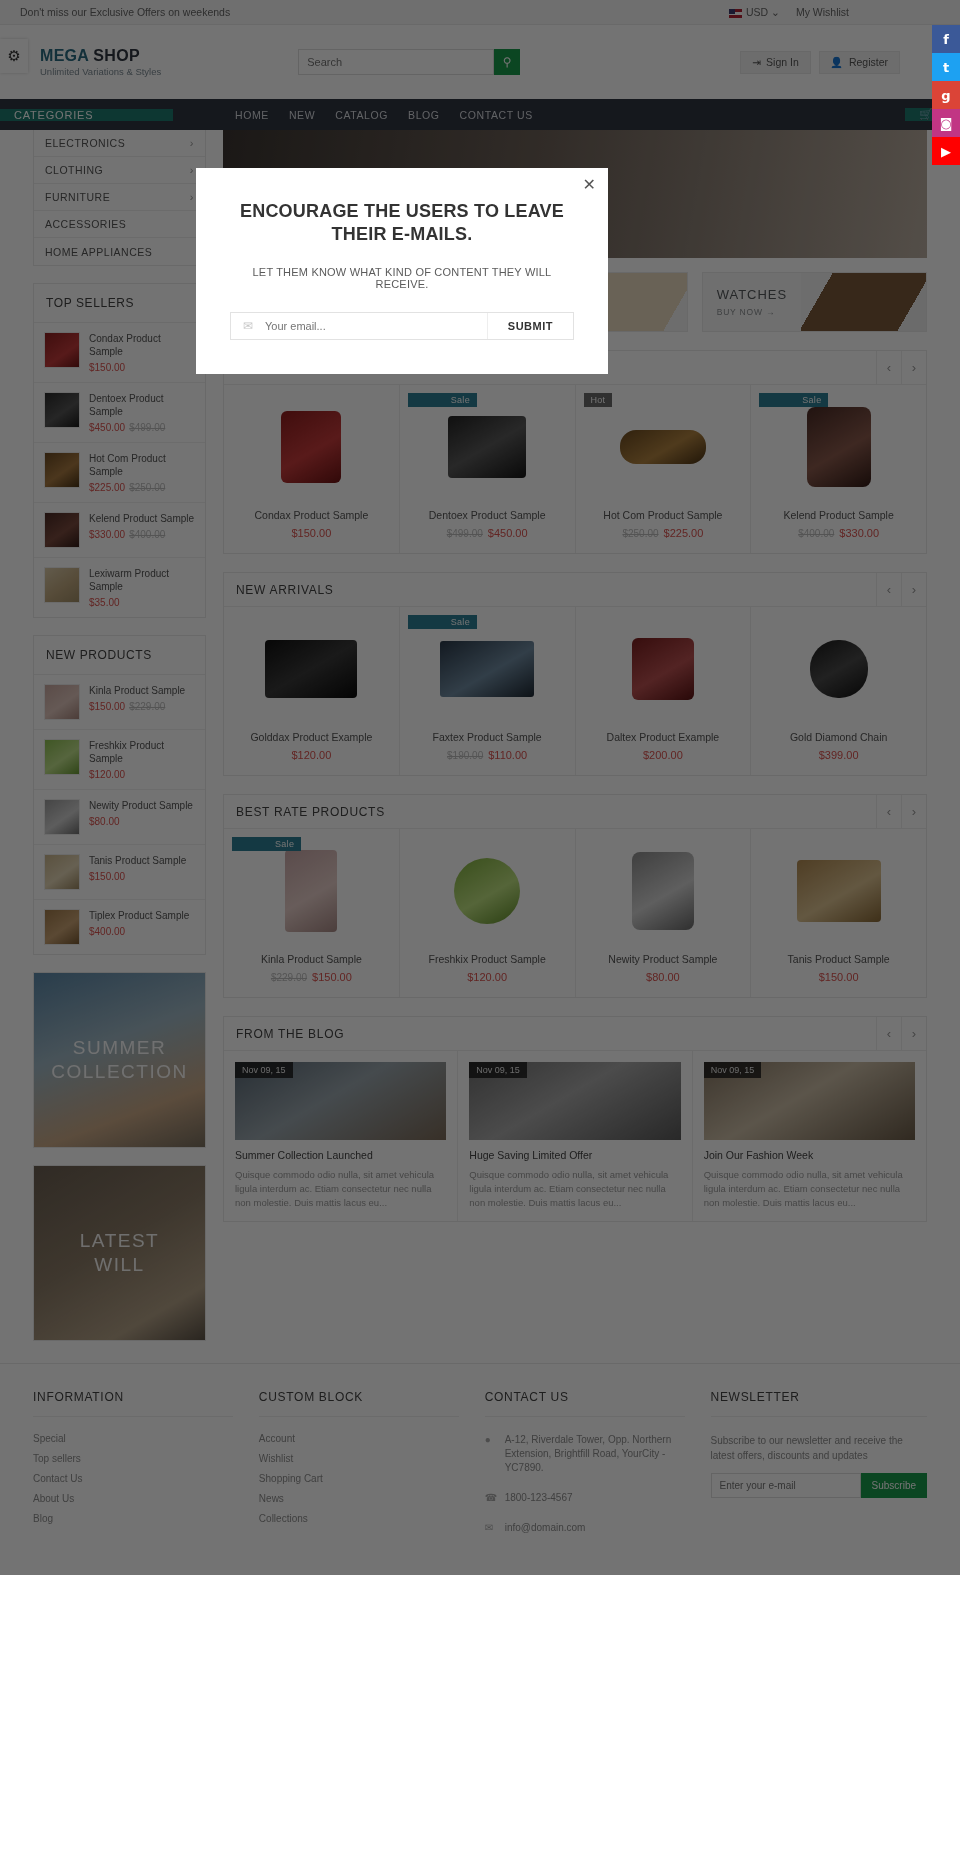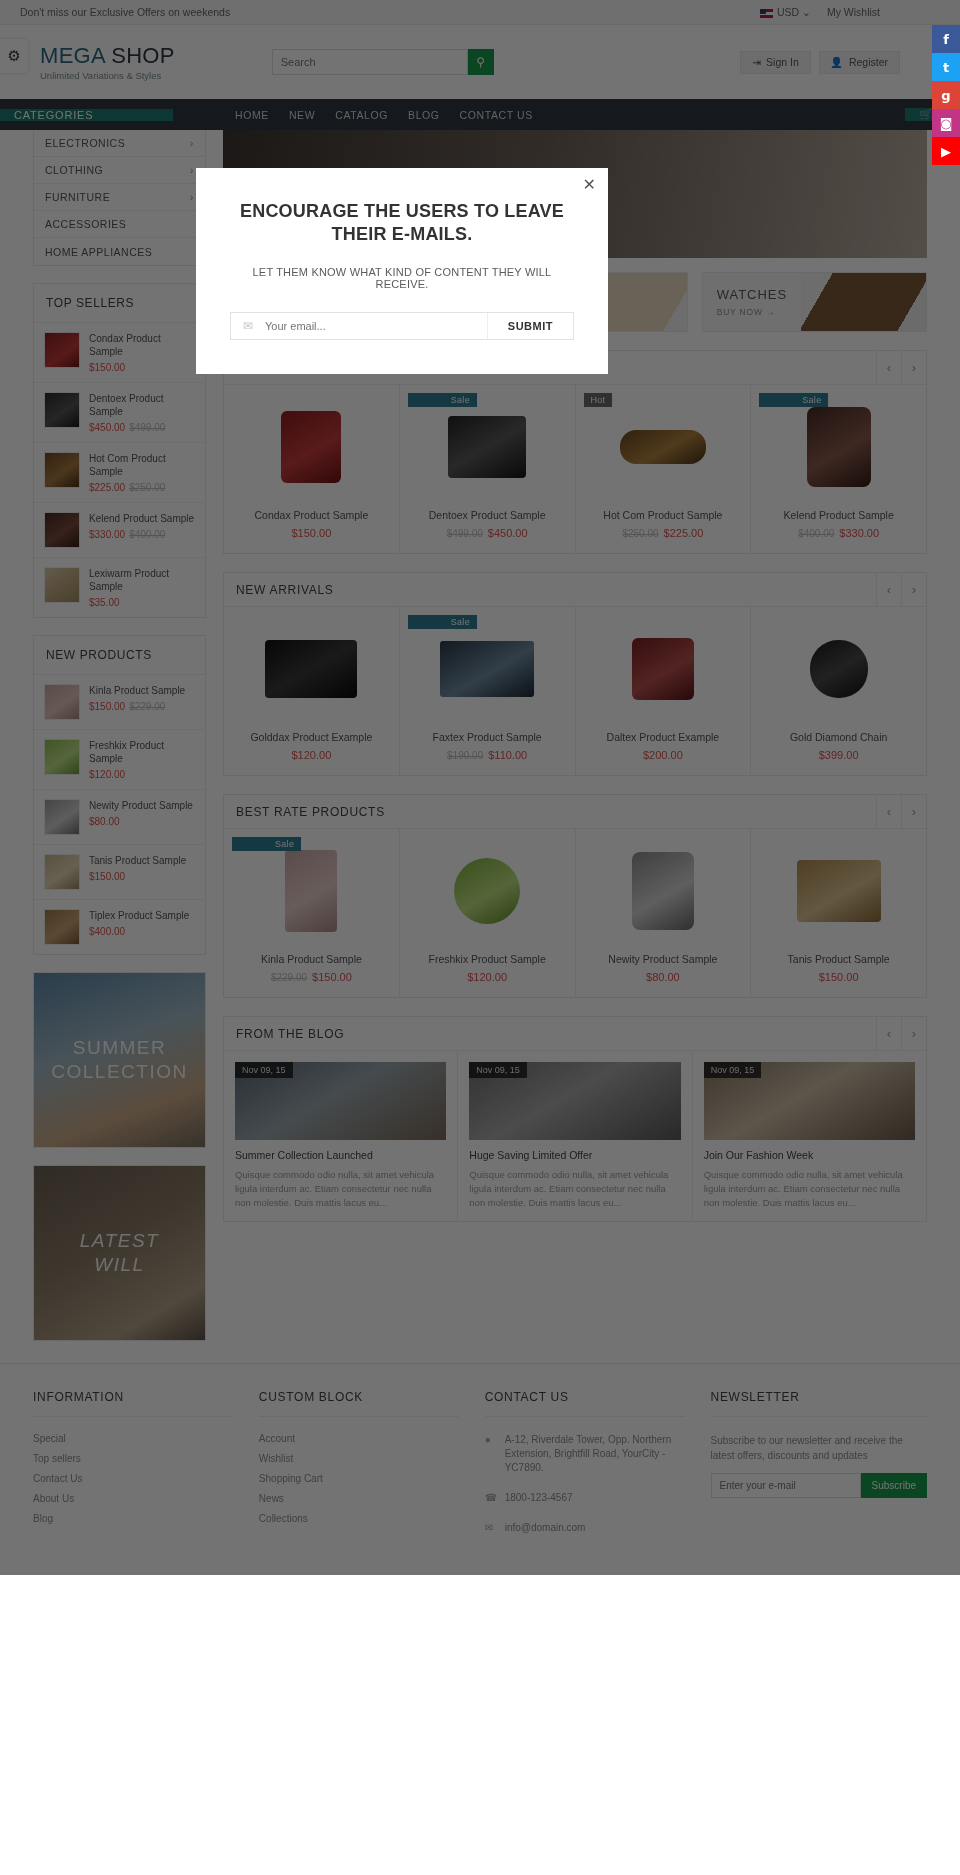--- a/index.html
+++ b/index.html
@@ -18,38 +18,38 @@
     position: absolute; left: 0; top: 0; width: 960px; height: 1875px;
     background: rgba(0,0,0,0.55); z-index: 900;
   }
 
   
   .topbar {
     height: 25px; background: #f7f7f7; border-bottom: 1px solid #e8e8e8;
     display: flex; align-items: center; font-size: 10.5px; color: #666;
   }
   .topbar .tb-left { padding-left: 20px; }
-  .topbar .tb-right { margin-left: auto; display: flex; align-items: center; gap: 16px; padding-right: 80px; }
+  .topbar .tb-right { margin-left: auto; display: flex; align-items: center; gap: 16px; padding-right: 111px; }
   .flagbox { display:inline-block; width:13px; height:9px; background:linear-gradient(#b22234 0 33%, #fff 33% 66%, #b22234 66%); position:relative; vertical-align:middle; margin-right:4px;}
   .flagbox:after{content:"";position:absolute;left:0;top:0;width:6px;height:5px;background:#3c3b6e;}
   .tb-right a { color:#666; text-decoration:none; }
 
   
   .header { height: 74px; background: #fff; display: flex; align-items: center; position: relative; }
   .gear-btn {
     position:absolute; left:0; top:14px; width: 28px; height: 34px; background:#fff;
     display:flex; align-items:center; justify-content:center; box-shadow:0 0 3px rgba(0,0,0,.18);
     font-size: 15px; color:#333; cursor:pointer;
   }
   .logo { margin-left: 40px; }
-  .logo .l1 { font-size: 22px; font-weight: normal; letter-spacing:.3px; }
+  .logo .l1 { font-size: 16px; font-weight: bold; letter-spacing:.3px; }
   .logo .l1 .m { color:#2a6b82; }
   .logo .l1 .s { color:#2f3640; }
   .logo .l2 { font-size: 9.5px; color:#7d8b94; margin-top:1px; }
-  .search-wrap { margin-left: 68px; display:flex; height:26px;padding-left:29px; }
+  .search-wrap { margin-left: 108px; display:flex; height:26px;padding-left:29px; }
   .search-wrap input {
     width: 196px; height:26px; border:1px solid #ddd; padding:0 8px; font-size:11px;
     color:#999; outline:none; font-family:"Liberation Sans",sans-serif;
   }
   .search-btn { width:26px; height:26px; background:#199b4c; color:#fff; border:none; cursor:pointer; font-size:12px; }
   .hdr-right { margin-left:auto; display:flex; gap:8px; padding-right:60px; }
   .hdr-btn {
     background:#f2f2f2; border:1px solid #e6e6e6; height:23px; padding:0 11px;
     display:flex; align-items:center; gap:5px; font-size:10.5px; color:#555; cursor:pointer;
   }
@@ -95,21 +95,21 @@
   .sp-price { font-size:10px; color:#d9534f; margin-top:4px; }
   .sp-old { color:#bbb; text-decoration:line-through; margin-left:4px; }
 
   
   .side-banner { margin-top:17px; height:176px; position:relative; overflow:hidden; border:1px solid #e8e8e8; }
   .side-banner .cap {
     position:absolute; left:0; right:0; top:50%; transform:translateY(-50%);
     text-align:center; color:rgba(255,255,255,.92); font-size:19px; letter-spacing:1.5px; line-height:24px;
   }
   .bn-summer { background:linear-gradient(160deg,#5c88a8,#9fb7c4 40%,#c9a886 75%,#7a6f5f); }
-  .bn-shoes { background:linear-gradient(150deg,#6b5f52,#8a7a66 45%,#b2a086 80%,#5d5347);font-style:italic; }
+  .bn-shoes { background:linear-gradient(150deg,#6b5f52,#8a7a66 45%,#b2a086 80%,#5d5347); }
 
   
   .hero { height:128px; background:linear-gradient(100deg,#3c3632,#6e6259 45%,#b9ada0); position:relative; }
   .promo-row { display:flex; gap:14px; margin-top:14px; }
   .promo {
     flex:1; height:60px; border:1px solid #e8e8e8; background:#f6f6f6; position:relative;
     display:flex; align-items:center; padding-left:14px; overflow:hidden;
   }
   .promo .pt { font-size:13px; color:#55595c; letter-spacing:1px; }
   .promo .pb { font-size:8.5px; color:#8a8e91; letter-spacing:.8px; margin-top:5px; }

